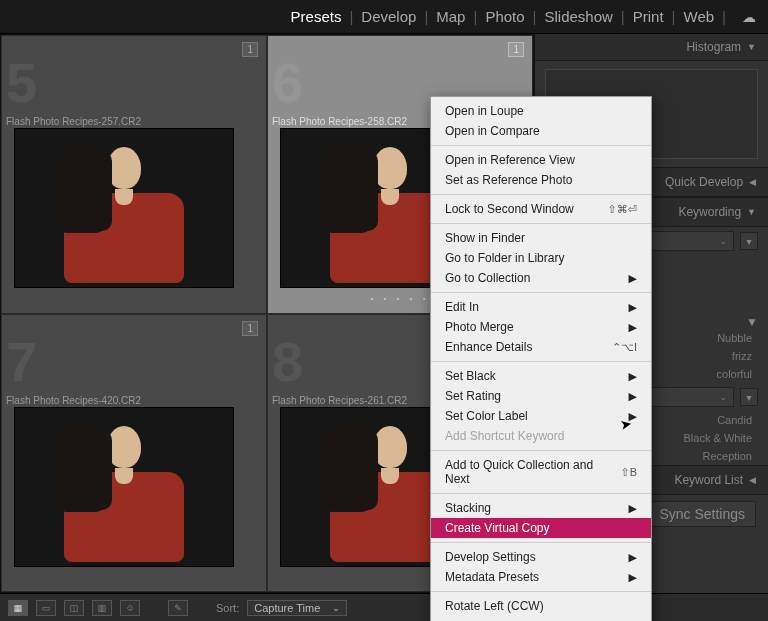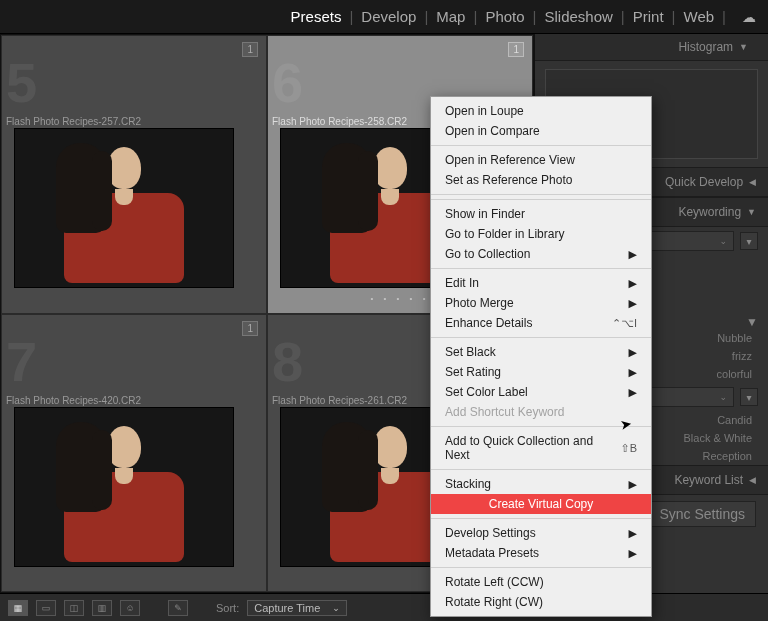--- a/index.html
+++ b/index.html
@@ -28,21 +28,21 @@
   .thumb .person { position:absolute; left:50%; top:18px; transform:translateX(-50%); }
   .thumb .head { width:34px; height:42px; background:#d9b896; border-radius:50% 50% 45% 45%; margin:0 auto;}
   .thumb .hair { position:absolute; top:-4px; left:-8px; width:50px; height:90px; background:#1a1512; border-radius:24px 24px 10px 10px;}
   .thumb .hair::after{content:"";position:absolute;right:-6px;top:8px;width:20px;height:80px;background:#1a1512;border-radius:10px;}
   .thumb .torso { width:120px; height:90px; background:#9a2d22; border-radius:16px 16px 8px 8px; margin:4px auto 0;}
   .thumb .torso::before{content:"";position:absolute;left:50%;transform:translateX(-50%);top:42px;width:18px;height:16px;background:#d9b896;border-radius:0 0 8px 8px;}
   .cell .dots { position:absolute; bottom:10px; left:50%; transform:translateX(-50%); color:#c5c5c5; letter-spacing:4px; font-size:8px;}
   
   
   .right-panel { width:234px; background:#323232; border-left:1px solid #111; position:relative; font-size:12px; color:#888;}
-  .panel-header { display:flex; justify-content:flex-end; align-items:center; padding:6px 20px; background:#2b2b2b; color:#888; gap:6px; border-bottom:1px solid #1c1c1c;}
+  .panel-header { display:flex; justify-content:flex-end; align-items:center; padding:6px 12px; background:#2b2b2b; color:#888; gap:6px; border-bottom:1px solid #1c1c1c;}
   .panel-header .tri{ font-size:9px;}
   .histo { margin:8px 10px; height:90px; border:1px solid #444; background:#2d2d2d;}
   .sect { display:flex; justify-content:flex-end; align-items:center; padding:7px 12px; background:#2b2b2b; color:#888; gap:6px; border-top:1px solid #1c1c1c; border-bottom:1px solid #1c1c1c;}
   .sect .tri{font-size:9px;}
   .field-row { display:flex; align-items:center; gap:6px; padding:4px 10px;}
   .field-row .sel { flex:1; background:#3a3a3a; border:1px solid #222; color:#999; font-size:11px; padding:3px 6px; display:flex; justify-content:space-between; align-items:center;}
   .field-row .sel .arr{font-size:9px;color:#777;}
   .field-row .pick { width:18px; height:18px; background:#3a3a3a; border:1px solid #222; font-size:10px; color:#888; display:flex; align-items:center; justify-content:center;}
   .kw-sugg { text-align:right; padding:3px 16px; color:#777; font-size:11px;}
   .bot-row { display:flex; justify-content:space-between; padding:6px 12px;}
@@ -51,21 +51,21 @@
   
   .bottom-bar { height:28px; background:#2b2b2b; border-top:1px solid #000; display:flex; align-items:center; padding:0 8px; gap:8px; color:#888; font-size:11px;}
   .tb-ic { width:20px; height:16px; border:1px solid #555; display:inline-flex; align-items:center; justify-content:center; font-size:9px; background:#333;}
   .tb-ic.active{background:#555; color:#ddd;}
   .bottom-bar .sort-sel { background:#333; border:1px solid #555; padding:1px 6px; font-size:11px; color:#bbb; display:inline-flex; align-items:center; gap:12px;}
   
   
   .ctx { position:absolute; left:430px; top:96px; width:222px; background:#efefef; border:1px solid #999; box-shadow:2px 4px 14px rgba(0,0,0,0.5); font-size:12px; color:#222; z-index:50; padding:4px 0;}
   .ctx .item { padding:3px 14px; display:flex; justify-content:space-between; align-items:center;}
   .ctx .item.disabled { color:#a3a3a3;}
-  .ctx .item.hi { background:#ef4444; color:#fff;justify-content:center;}
+  .ctx .item.hi { background:#be185d; color:#fff;}
   .ctx .sepln { height:1px; background:#cfcfcf; margin:4px 0;}
   .ctx .sc { font-size:11px; color:#555;}
   .ctx .arw { font-size:11px;}
   .cursor { position:absolute; left:620px; top:416px; font-size:14px; color:#000; z-index:60; transform:rotate(-10deg);}
 </style>
 </head>
 <body>
 
 <div class="module-bar">
   <span class="mod active">Presets</span>
@@ -211,20 +211,24 @@
       <span>Open in Compare</span>
     </div>
     <div class="sepln"></div>
     <div class="item">
       <span>Open in Reference View</span>
     </div>
     <div class="item">
       <span>Set as Reference Photo</span>
     </div>
     <div class="sepln"></div>
+    <div class="item">
+      <span>Lock to Second Window</span>
+      <span class="sc">⇧⌘⏎</span>
+    </div>
     <div class="sepln"></div>
     <div class="item">
       <span>Show in Finder</span>
     </div>
     <div class="item">
       <span>Go to Folder in Library</span>
     </div>
     <div class="item">
       <span>Go to Collection</span>
       <span class="arw">▶</span>

